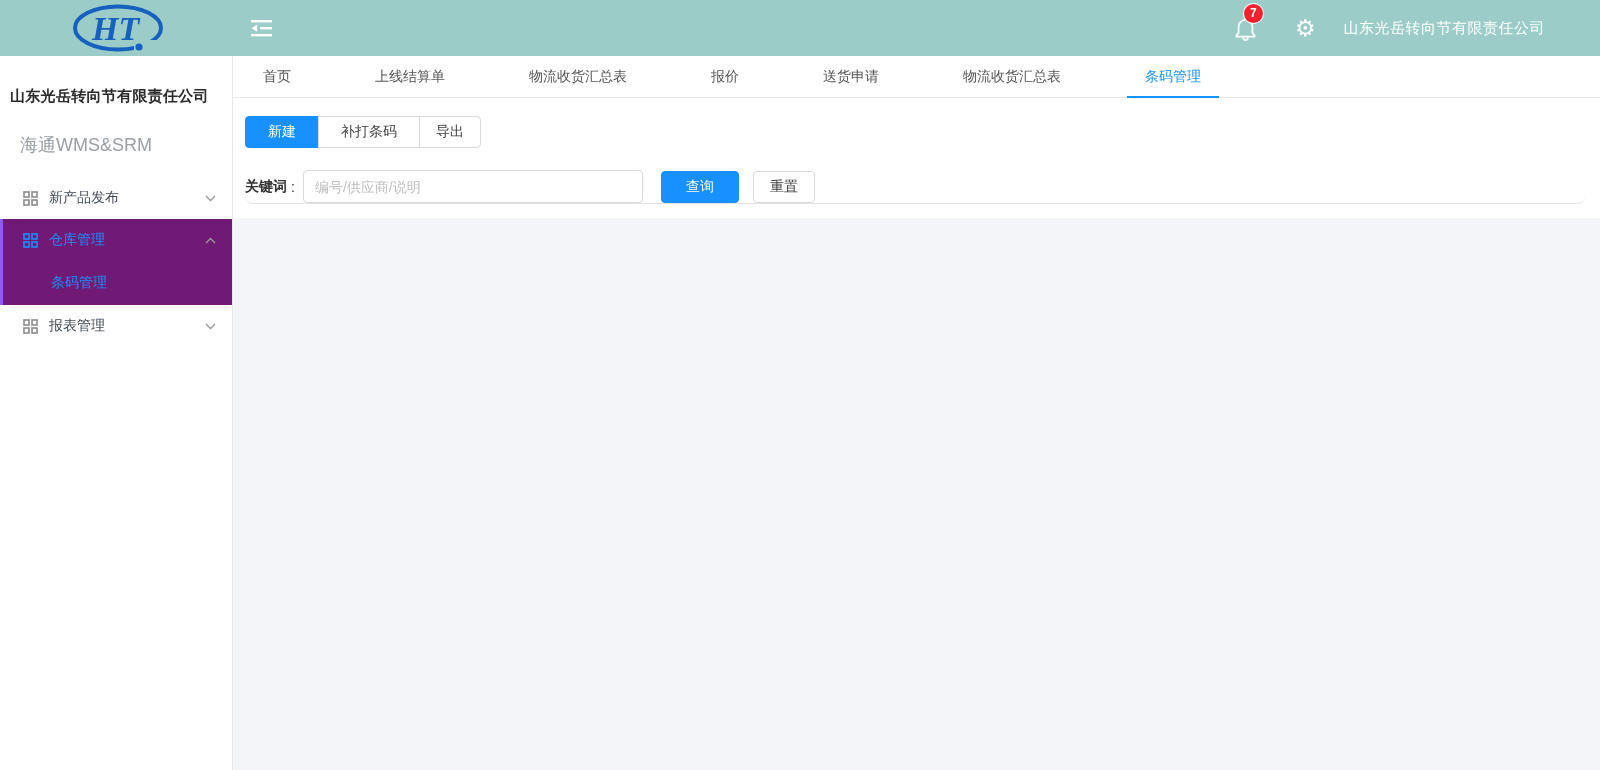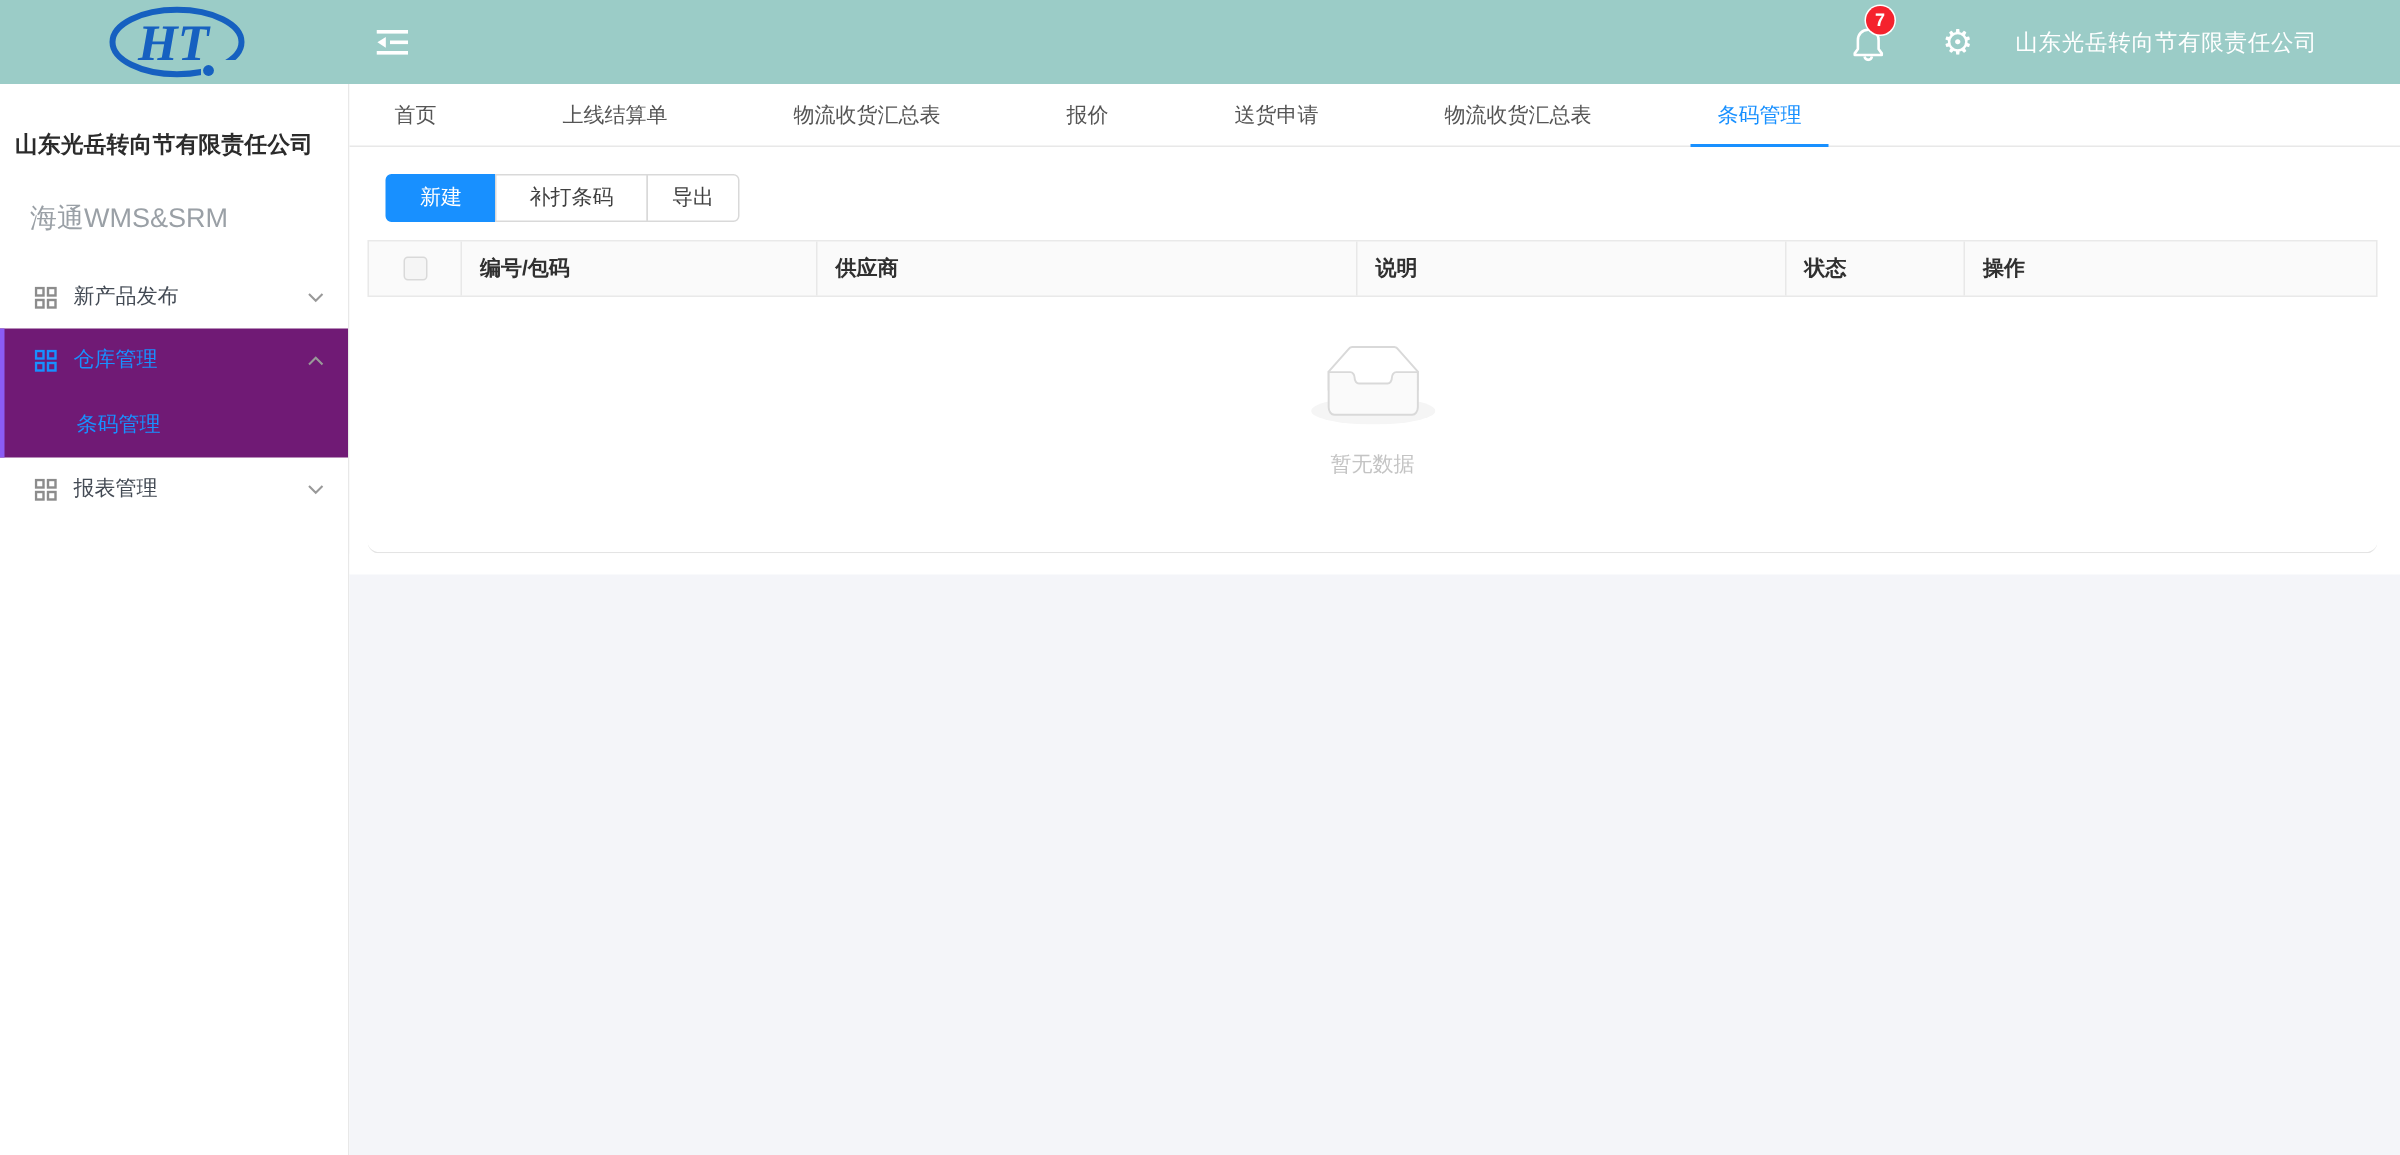--- a/index.html
+++ b/index.html
@@ -47,21 +47,21 @@
     height:2px; background:#1890ff; }
 
   .card { margin:0 15px 0 12px; padding-top:18px; border-bottom:1px solid #e4e4e4;
     border-radius:0 0 8px 8px; }
 
   .btn { height:32px; display:inline-flex; align-items:center; justify-content:center;
     border:1px solid #d9d9d9; background:#fff; color:#404040; font-size:14px;
     cursor:pointer; font-family:inherit; }
   .btn-group { display:inline-flex; }
   .btn-group .btn { border-radius:0; margin-left:-1px; padding:0 22px; }
-  .btn-group .btn:first-child { margin-left:12px; border-radius:4px 0 0 4px;text-align:center; }
+  .btn-group .btn:first-child { margin-left:0; border-radius:4px 0 0 4px;text-align:center; }
   .btn-group .btn:last-child { border-radius:0 4px 4px 0; padding:0 16px; }
   .btn-primary { background:#1890ff; border-color:#1890ff; color:#fff; }
 
   .search-row { margin-top:22px; display:flex; align-items:center; }
   .search-label { font-size:14px; font-weight:bold; color:#333; }
   .search-colon { font-size:14px; color:#333; margin:0 0 0 4px; }
   .search-input { width:340px; height:33px; margin-left:8px; border:1px solid #d9d9d9;
     border-radius:4px; padding:0 11px; font-size:14px; color:#333; outline:none;
     font-family:inherit; }
   .search-input::placeholder { color:#bfbfbf; }
@@ -216,46 +216,28 @@
     </div>
 
     <div class="card">
 
       <div class="btn-group">
         <button class="btn btn-primary">新建</button>
         <button class="btn">补打条码</button>
         <button class="btn">导出</button>
       </div>
 
-
-      <div class="table">
-        <div class="thead">
-          <div class="th th-check">
-            <span class="checkbox"></span>
-          </div>
-          <div class="th th-code">编号/包码</div>
-          <div class="th th-supplier">供应商</div>
-          <div class="th th-desc">说明</div>
-          <div class="th th-status">状态</div>
-          <div class="th th-action">操作</div>
-        </div>
-
-        <div class="tbody">
-          <svg width="83" height="53" viewBox="0 0 64 41">
-            <g transform="translate(0 1)" fill="none" fill-rule="evenodd">
-              <ellipse fill="#f5f5f5" cx="32" cy="33" rx="32" ry="7"></ellipse>
-              <g fill-rule="nonzero" stroke="#d9d9d9">
-                <path d="M55 12.76L44.854 1.258C44.367.474 43.656 0 42.907 0H21.093c-.749 0-1.46.474-1.947 1.257L9 12.761V22h46v-9.24z"></path>
-                <path d="M41.613 15.931c0-1.605.994-2.93 2.227-2.931H55v18.137C55 33.26 53.68 35 52.05 35h-40.1C10.32 35 9 33.259 9 31.137V13h11.16c1.233 0 2.227 1.323 2.227 2.928v.022c0 1.605 1.005 2.901 2.237 2.901h14.752c1.232 0 2.237-1.308 2.237-2.913v-.007z" fill="#fafafa"></path>
-              </g>
-            </g>
-          </svg>
-          <div class="empty-text">暂无数据</div>
-        </div>
-      </div>
+      <div class="search-row">
+        <span class="search-label">关键词</span>
+        <span class="search-colon">:</span>
+        <input class="search-input" type="text" placeholder="编号/供应商/说明" style="">
+        <button class="btn btn-primary btn-query">查询</button>
+        <button class="btn btn-reset">重置</button>
+      </div>
+
 
     </div>
 
     <div class="card-gap"></div>
     <div class="gray-rest"></div>
 
   </div>
 </div>
 
 </body></html>

